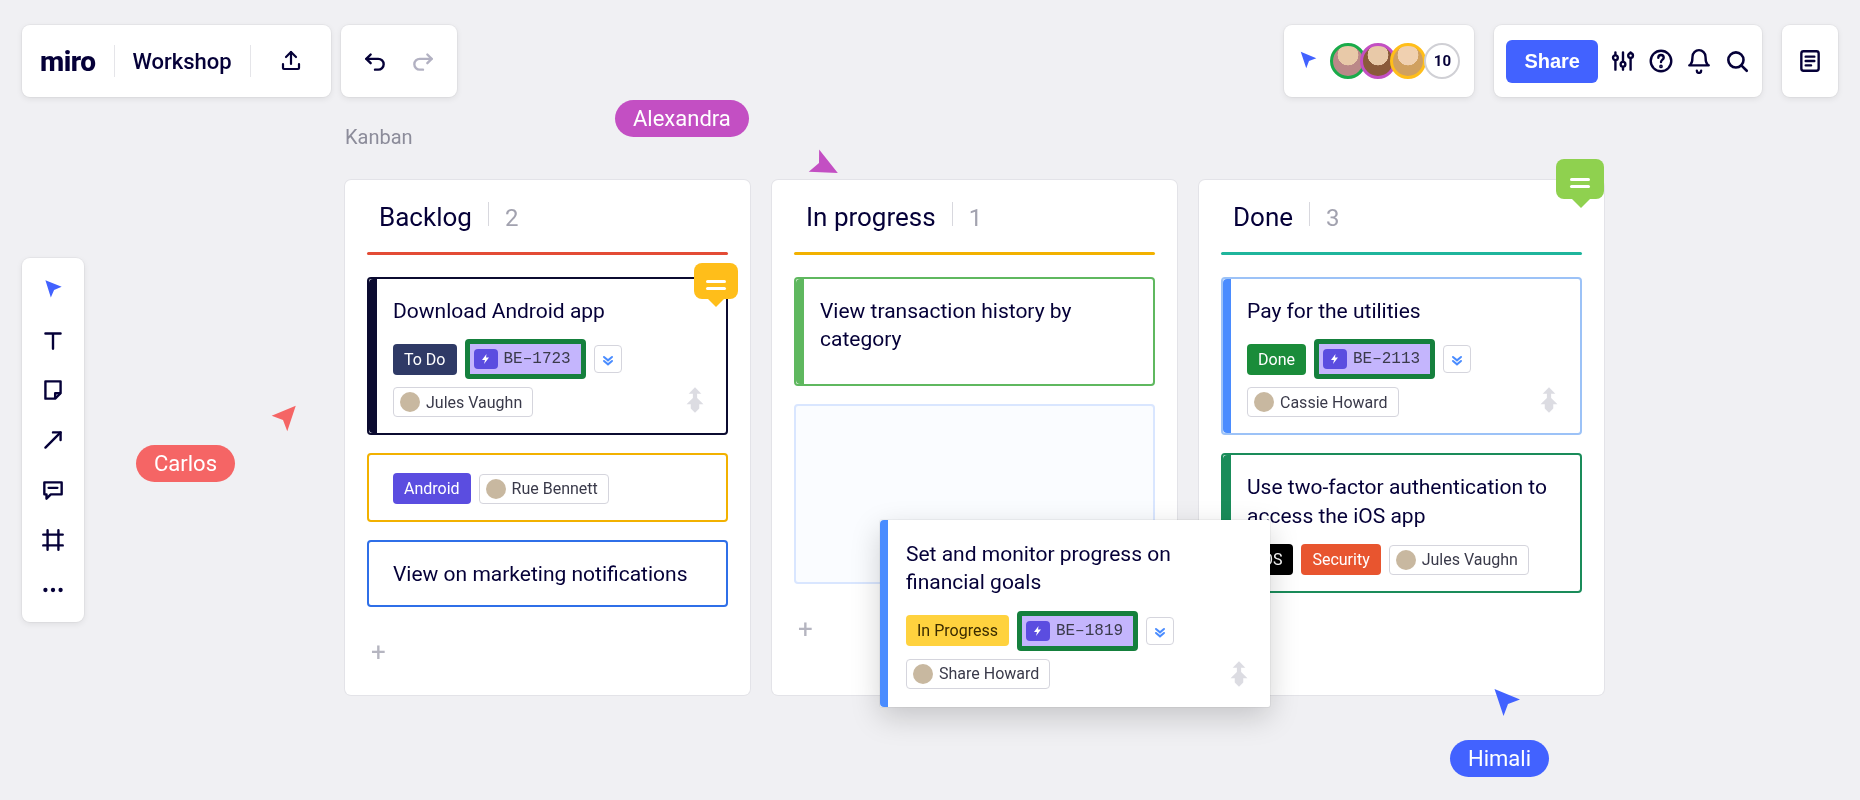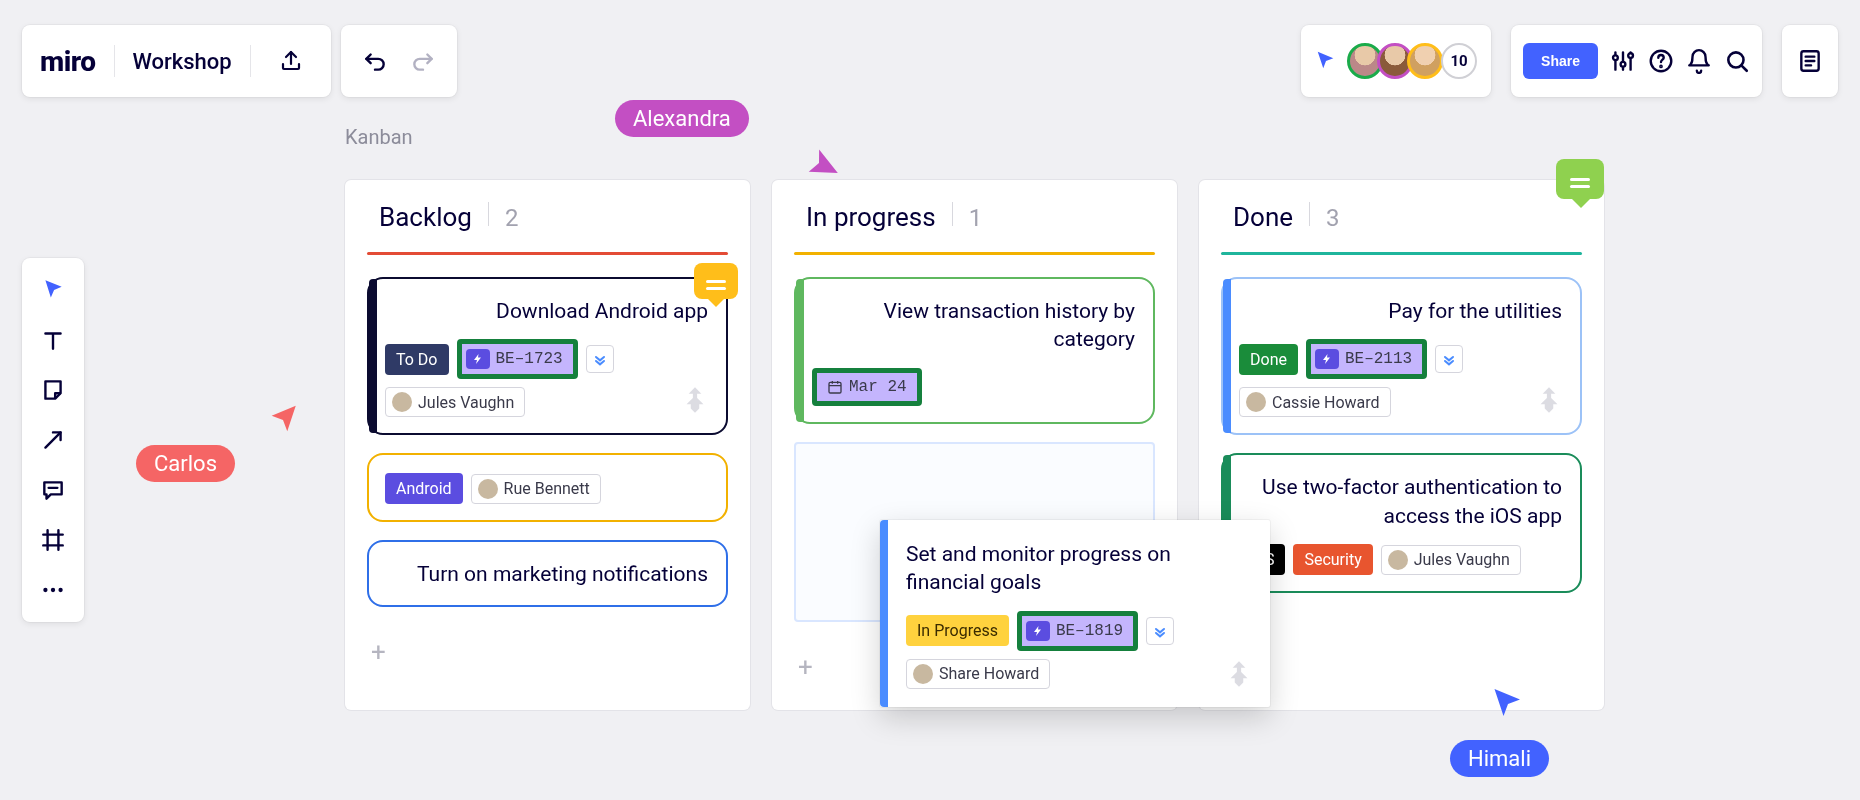--- a/index.html
+++ b/index.html
@@ -52,21 +52,21 @@
     font-size: 15px; font-weight: 700; color: #050038;
     margin-left: -2px;
   }
   .share-panel { padding: 0 12px; gap: 12px; }
   .share-btn {
     background: #4262ff;
     color: #fff;
     border: none;
     border-radius: 6px;
     padding: 10px 18px;
-    font-size: 14px;
+    font-size: 20px;
     font-weight: 600;
     cursor: pointer;
   }
   .ticon { width: 26px; height: 26px; display: flex; align-items: center; justify-content: center; cursor: pointer; color: #050038; }
 
   .feed-panel { width: 56px; justify-content: center; }
 
   
   .side-toolbar {
     position: absolute;
@@ -127,24 +127,23 @@
   .col-count-sep { width: 1px; height: 24px; background: #d8d8de; }
   .col-count { font-size: 24px; color: #a2a2af; }
   .col-underline { height: 3px; width: 100%; margin-bottom: 22px; border-radius: 2px; }
   .u-red    { background: #e34b35; }
   .u-yellow { background: #f2b100; }
   .u-teal   { background: #1fb59c; }
 
   .cards { display: flex; flex-direction: column; gap: 18px; }
   .card {
     position: relative;
-    border-radius: 16px;
-    padding: 18px 18px 16px 16px;
+    border-radius: 4px;
+    padding: 18px 18px 16px 24px;
     background: #ffffff;
-    text-align: right;
   }
   .card-border {
     border: 2px solid;
   }
   .card-left-accent::before {
     content: "";
     position: absolute;
     left: 0; top: 0; bottom: 0;
     width: 8px;
     border-radius: 4px 0 0 4px;
@@ -442,47 +441,38 @@
         <div class="chip-row">
           <span class="chip chip-purple">Android</span>
           <span class="chip chip-user">
             <span class="mini-avatar"></span>
             <span>Rue Bennett</span>
           </span>
         </div>
       </div>
 
       <div class="card card-border" style="border-color:#2f6fe8;">
-        <div class="card-title" style="margin-bottom:0;">Turn on marketing notifications</div>
+        <div class="card-title" style="margin-bottom:0;">View on marketing notifications</div>
       </div>
 
       <div class="add-card-btn">+</div>
     </div>
   </div>
 
   <div class="column">
     <div class="col-head">
       <span class="col-name">In progress</span>
       <span class="col-count-sep"></span>
       <span class="col-count">1</span>
     </div>
     <div class="col-underline u-yellow"></div>
 
     <div class="cards">
       <div class="card card-border card-left-accent" style="border-color:#5fb85f; --accent:#5fb85f;">
         <div class="card-title">View transaction history by category</div>
-        <div class="chip-row">
-          <span class="chip chip-outline">
-            <svg width="16" height="16" viewBox="0 0 24 24" fill="none" stroke="#3a3a4a" stroke-width="2">
-                <rect x="3" y="5" width="18" height="16" rx="2"></rect>
-                <path d="M3 10h18M8 3v4M16 3v4"></path>
-              </svg>
-            <span>Mar 24</span>
-          </span>
-        </div>
       </div>
 
       <div class="drag-placeholder"></div>
 
       <div class="add-card-btn">+</div>
     </div>
   </div>
 
   <div class="column">
     <div class="col-head">

